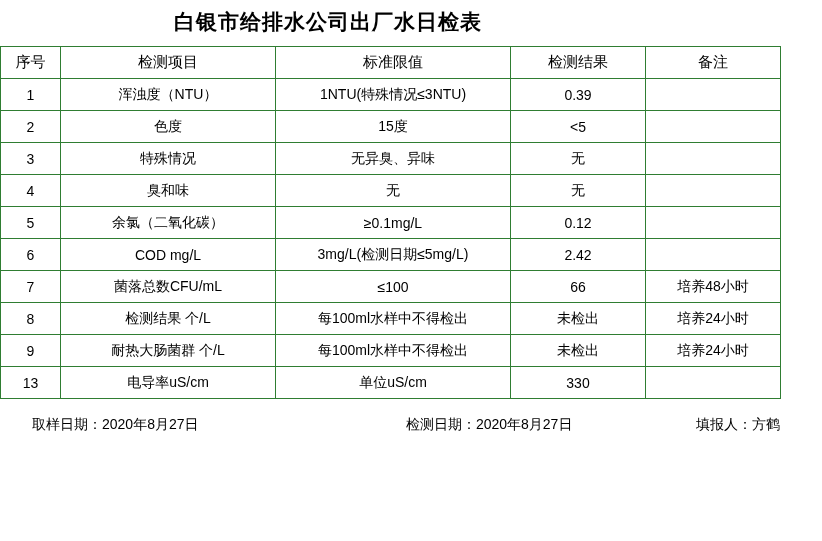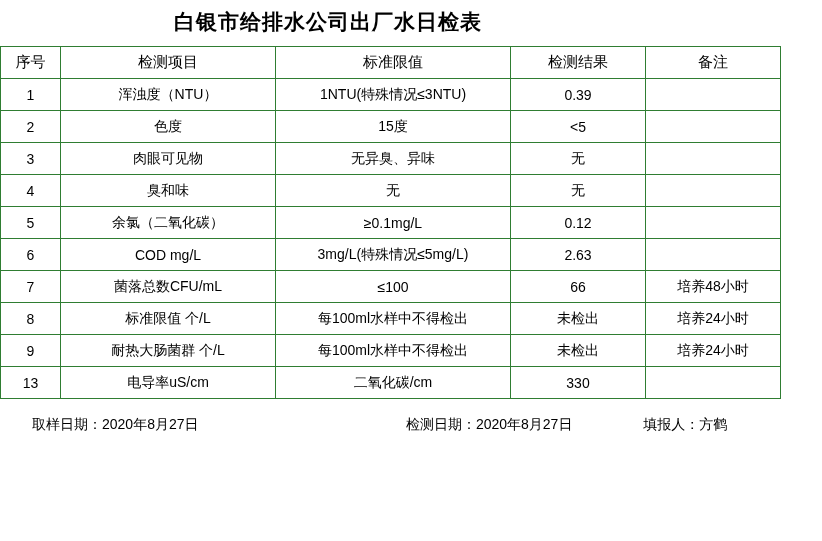--- a/index.html
+++ b/index.html
@@ -58,21 +58,21 @@
   .footer {
     margin: 8px auto;
     width: 780px;
     display: flex;
     justify-content: flex-start;
     padding-top: 9px;
     font-size: 14px;
   }
   .footer .f1 { width: 300px; text-align: left; padding-left: 32px; }
   .footer .f2 { width: 270px; text-align: right; }
-  .footer .f3 { width: 200px; text-align: center; padding-left: 18px; }
+  .footer .f3 { width: 200px; text-align: right; padding-left: 18px; }
 </style>
 </head>
 <body>
 
 <div class="page">
 
   <div class="title">白银市给排水公司出厂水日检表</div>
 
   <table class="report">
     <colgroup>
@@ -101,21 +101,21 @@
       </tr>
       <tr>
         <td>2</td>
         <td>色度</td>
         <td>15度</td>
         <td>&lt;5</td>
         <td></td>
       </tr>
       <tr>
         <td>3</td>
-        <td>肉眼可见物</td>
+        <td>特殊情况</td>
         <td>无异臭、异味</td>
         <td>无</td>
         <td></td>
       </tr>
       <tr>
         <td>4</td>
         <td>臭和味</td>
         <td>无</td>
         <td>无</td>
         <td></td>
@@ -123,49 +123,49 @@
       <tr>
         <td>5</td>
         <td>余氯（二氧化碳）</td>
         <td>≥0.1mg/L</td>
         <td>0.12</td>
         <td></td>
       </tr>
       <tr>
         <td>6</td>
         <td>COD    mg/L</td>
-        <td>3mg/L(特殊情况≤5mg/L)</td>
-        <td>2.63</td>
+        <td>3mg/L(检测日期≤5mg/L)</td>
+        <td>2.42</td>
         <td></td>
       </tr>
       <tr>
         <td>7</td>
         <td>菌落总数CFU/mL</td>
         <td>≤100</td>
         <td>66</td>
         <td>培养48小时</td>
       </tr>
       <tr>
         <td>8</td>
-        <td>标准限值 个/L</td>
+        <td>检测结果 个/L</td>
         <td>每100ml水样中不得检出</td>
         <td>未检出</td>
         <td>培养24小时</td>
       </tr>
       <tr>
         <td>9</td>
         <td>耐热大肠菌群 个/L</td>
         <td>每100ml水样中不得检出</td>
         <td>未检出</td>
         <td>培养24小时</td>
       </tr>
       <tr>
         <td>13</td>
         <td>电导率uS/cm</td>
-        <td>二氧化碳/cm</td>
+        <td>单位uS/cm</td>
         <td>330</td>
         <td></td>
       </tr>
     </tbody>
   </table>
 
   <div class="footer">
     <div class="f1">取样日期：2020年8月27日</div>
     <div class="f2">检测日期：2020年8月27日</div>
     <div class="f3">填报人：方鹤</div>

